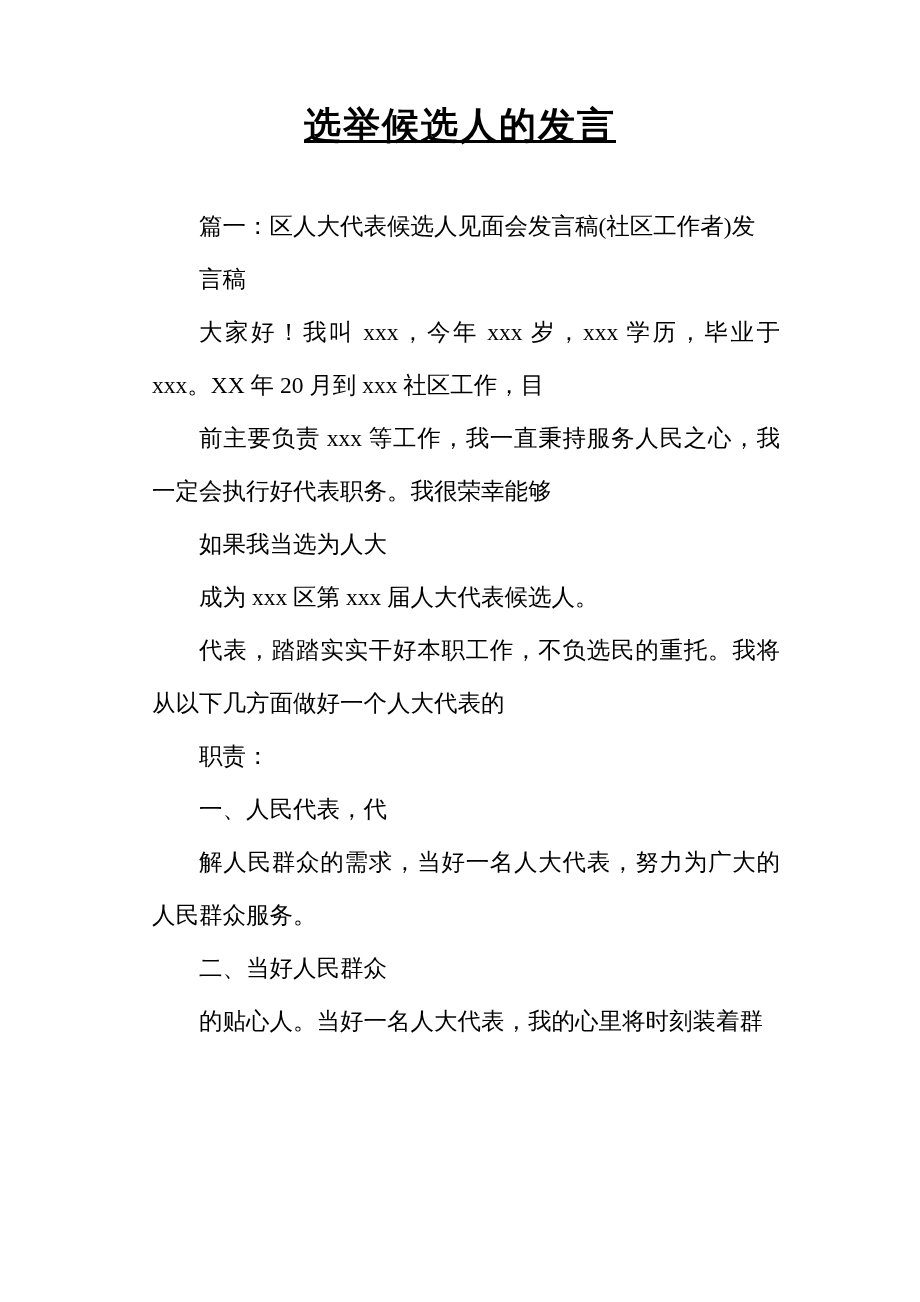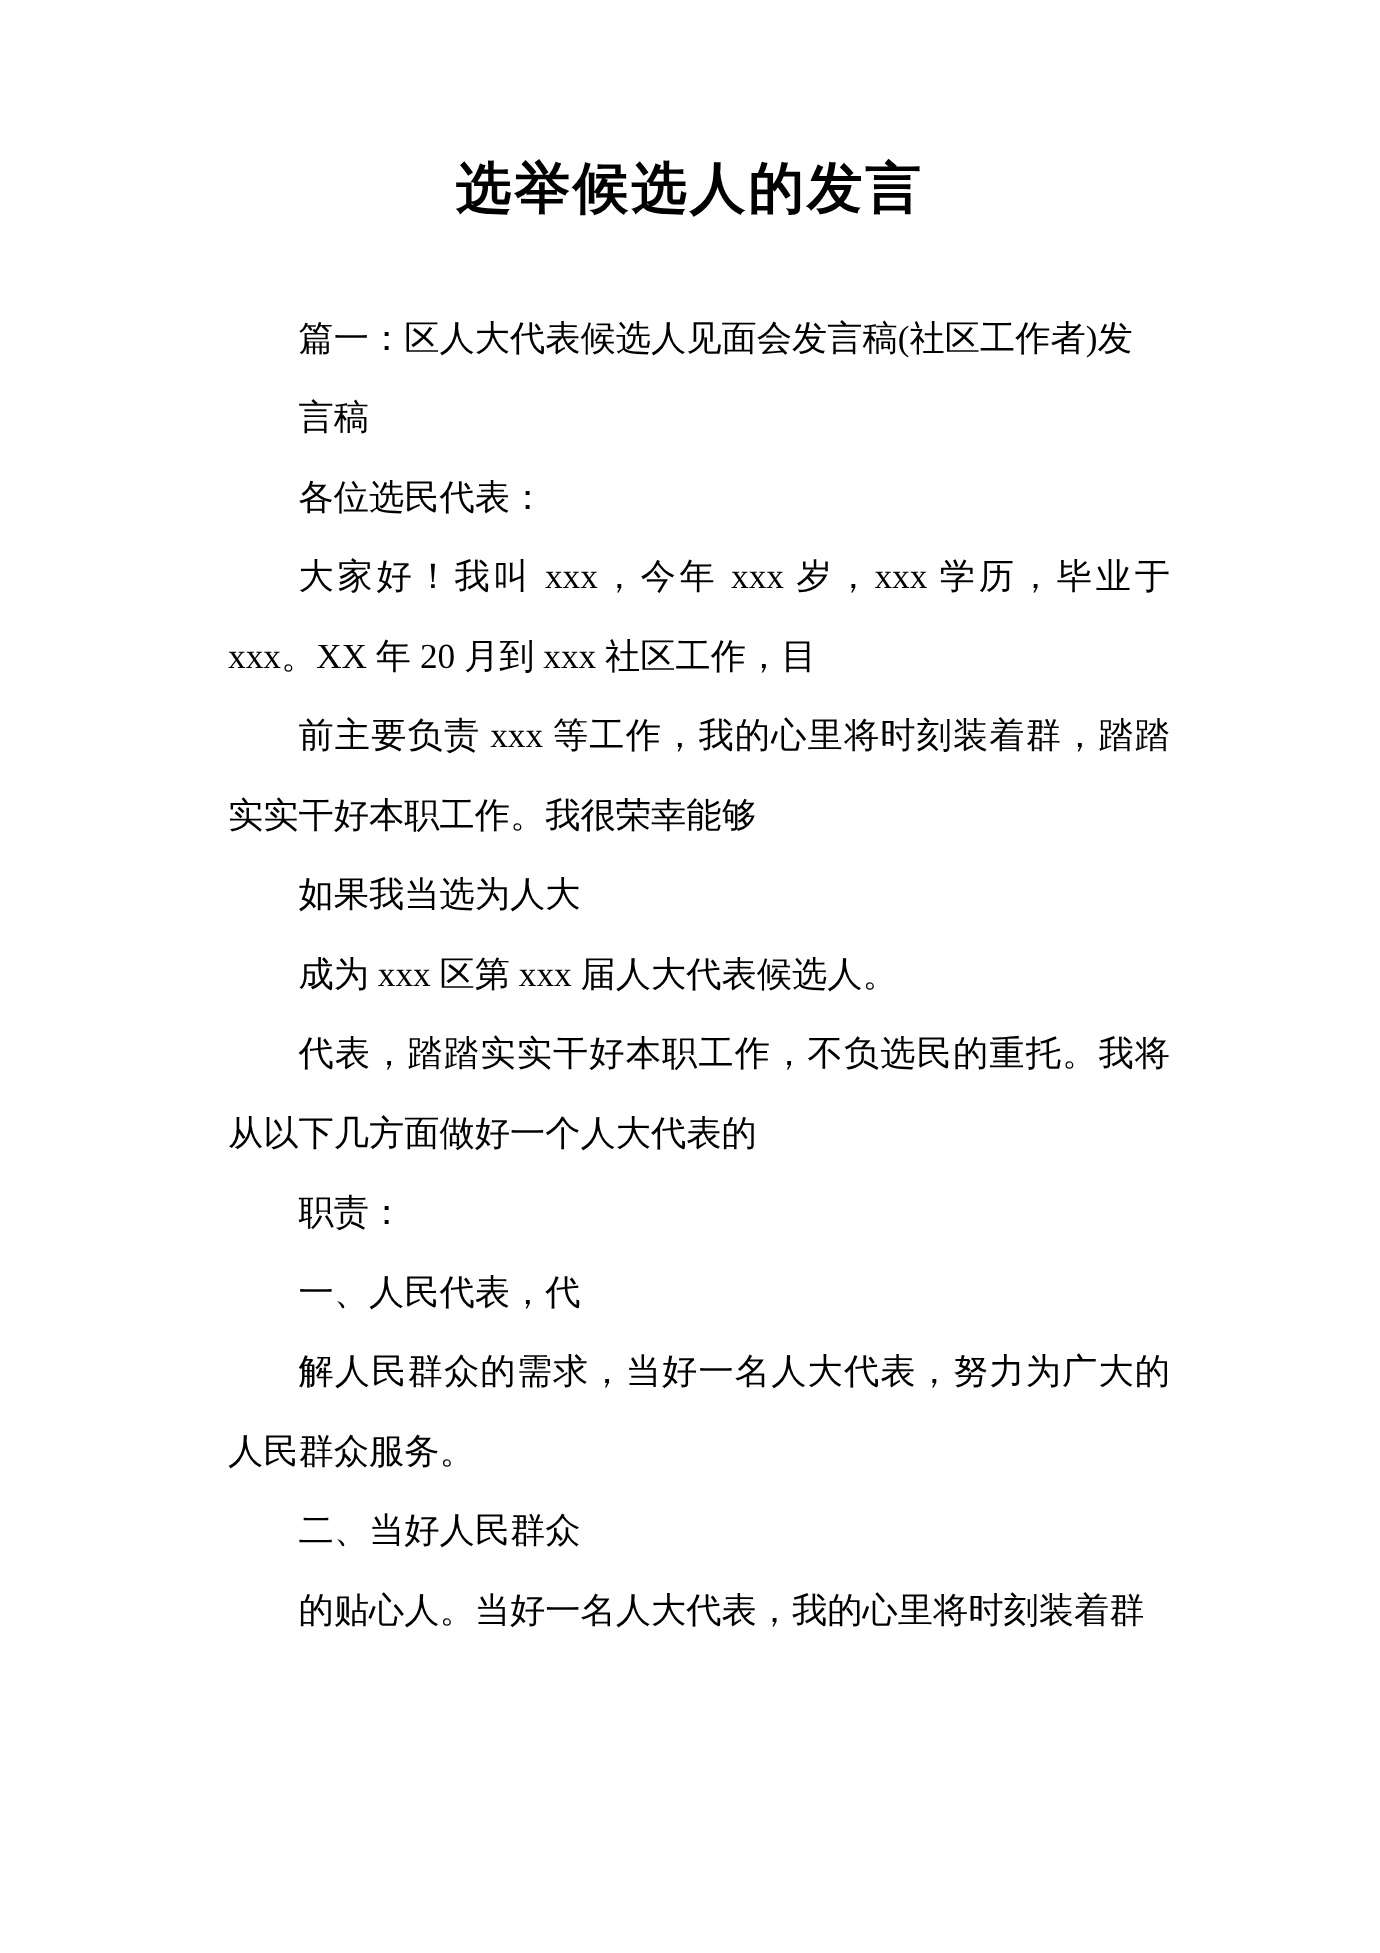--- a/index.html
+++ b/index.html
@@ -24,20 +24,21 @@
   .doc-title {
     margin: 0;
     padding-top: 104px;
     text-align: center;
     font-family: "Liberation Sans", "DejaVu Sans", sans-serif;
     font-weight: bold;
     font-size: 37px;
     letter-spacing: 2px;
     color: #000000;
     line-height: 1.2;
+    text-decoration: underline;
   }
   .body-area {
     margin-top: 52px;
     padding-left: 152px;
     padding-right: 140px;
   }
   p.para {
     margin: 0 0 0 0;
     font-size: 23.5px;
     line-height: 53px;
@@ -51,23 +52,22 @@
   }
 </style>
 </head>
 <body>
 
 <div class="page">
   <h1 class="doc-title">选举候选人的发言</h1>
   <div class="body-area">
     <p class="para indent">篇一：区人大代表候选人见面会发言稿(社区工作者)发</p>
     <p class="para indent">言稿</p>
-    <p class="para indent">各位选民代表：</p>
     <p class="para indent">大家好！我叫 xxx，今年 xxx 岁，xxx 学历，毕业于 xxx。XX 年 20 月到 xxx 社区工作，目</p>
-    <p class="para indent">前主要负责 xxx 等工作，我的心里将时刻装着群，踏踏实实干好本职工作。我很荣幸能够</p>
+    <p class="para indent">前主要负责 xxx 等工作，我一直秉持服务人民之心，我一定会执行好代表职务。我很荣幸能够</p>
     <p class="para indent">如果我当选为人大</p>
     <p class="para indent">成为 xxx 区第 xxx 届人大代表候选人。</p>
     <p class="para indent">代表，踏踏实实干好本职工作，不负选民的重托。我将从以下几方面做好一个人大代表的</p>
     <p class="para indent">职责：</p>
     <p class="para indent">一、人民代表，代</p>
     <p class="para indent">解人民群众的需求，当好一名人大代表，努力为广大的人民群众服务。</p>
     <p class="para indent">二、当好人民群众</p>
     <p class="para indent">的贴心人。当好一名人大代表，我的心里将时刻装着群</p>
   </div>
 </div>

